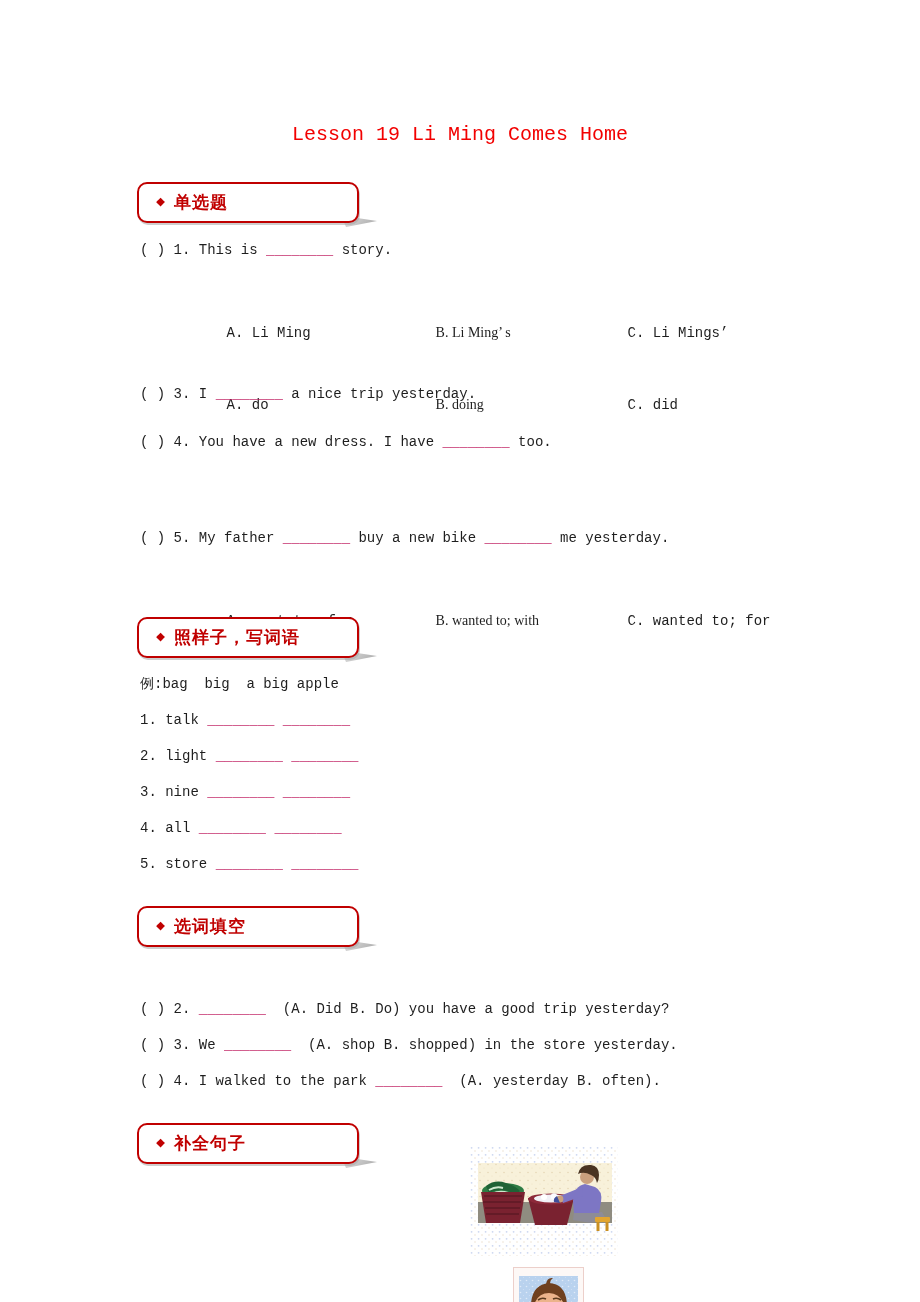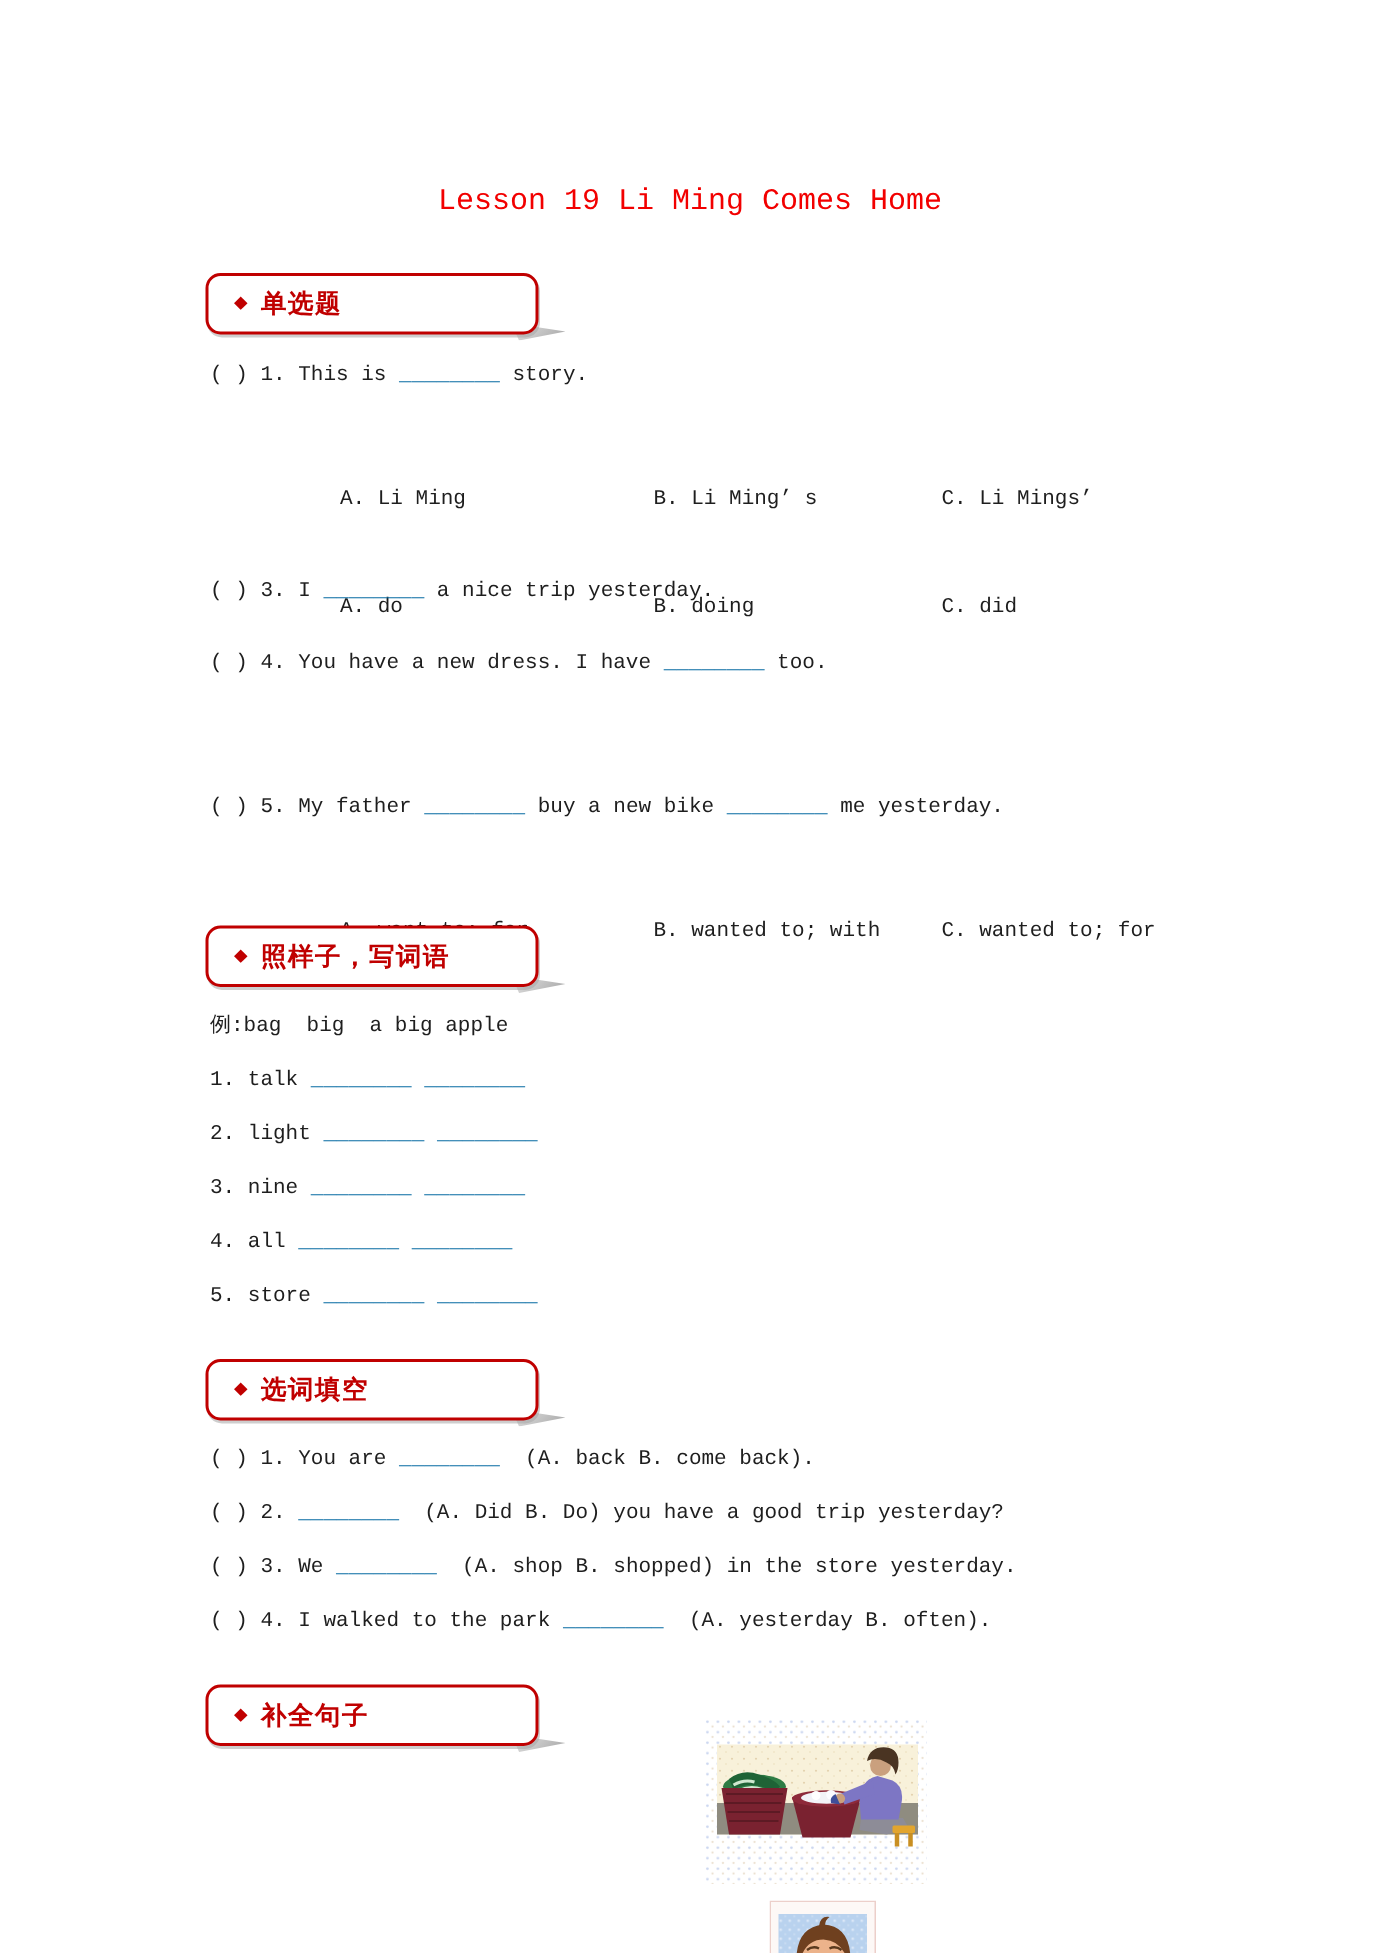--- a/index.html
+++ b/index.html
@@ -30,22 +30,22 @@
     background:linear-gradient(135deg,#ececec 0%,#a6a6a6 100%);
     clip-path:polygon(0 28%, 100% 62%, 14% 100%);
   }
   .line, .opts {
     position:absolute; font-size:14px; line-height:17px; white-space:pre;
     color:#1e1e1e;
   }
   .line { left:140px; }
   .opts { left:193px; }
   .opts .c1 { display:inline-block; width:209px;margin-top:30px; }
-  .opts .c2 { display:inline-block; width:192px; }
-  .blank { color:#0369a1; }
+  .opts .c2 { display:inline-block; width:192px;font-family:Liberation Serif, serif; }
+  .blank { color:#be185d; }
   .illus { position:absolute; }
 </style>
 </head>
 <body>
 
 <div class="page">
 
   <h1 class="title">Lesson 19 Li Ming Comes Home</h1>
 
   <div class="sec-header" style="top:182px">
@@ -90,21 +90,20 @@
   <div class="line uline" style="top:856px">5. store <span class="blank">________</span> <span class="blank">________</span></div>
 
   <div class="sec-header" style="top:906px">
     <div class="harrow"></div>
     <div class="hbox">
       <span class="diamond">◆</span>
       <span class="hlabel">选词填空</span>
     </div>
   </div>
 
-  <div class="line uline" style="top:965px">( ) 1. You are <span class="blank">________</span>  (A. back B. come back).</div>
   <div class="line uline" style="top:1001px">( ) 2. <span class="blank">________</span>  (A. Did B. Do) you have a good trip yesterday?</div>
   <div class="line uline" style="top:1037px">( ) 3. We <span class="blank">________</span>  (A. shop B. shopped) in the store yesterday.</div>
   <div class="line uline" style="top:1073px">( ) 4. I walked to the park <span class="blank">________</span>  (A. yesterday B. often).</div>
 
   <div class="sec-header" style="top:1123px">
     <div class="harrow"></div>
     <div class="hbox">
       <span class="diamond">◆</span>
       <span class="hlabel">补全句子</span>
     </div>

